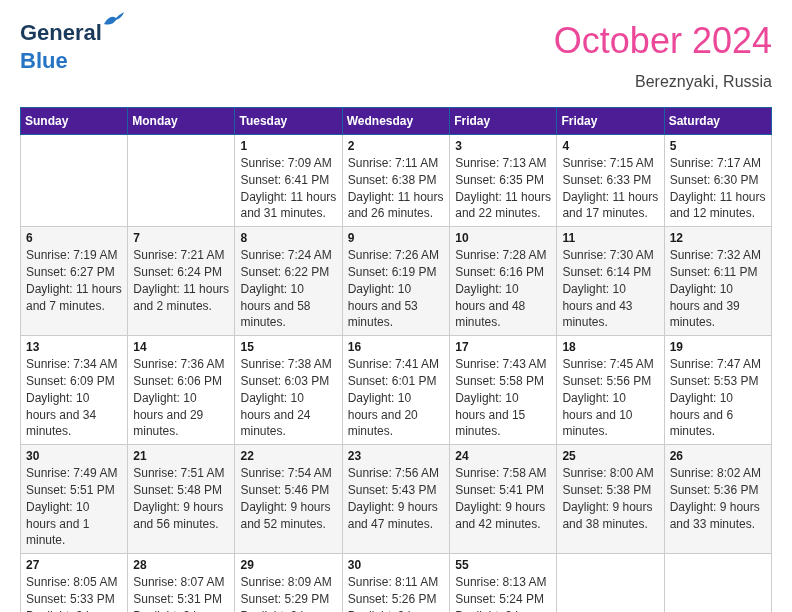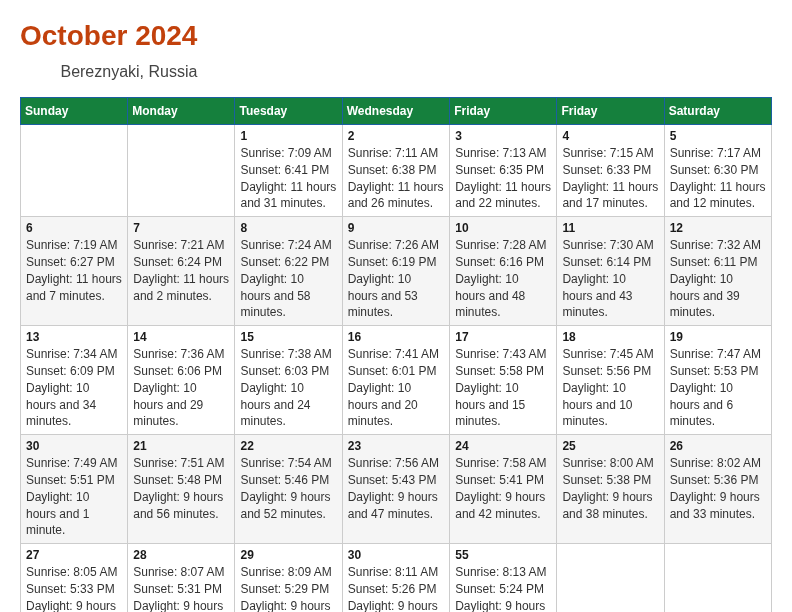--- a/index.html
+++ b/index.html
@@ -18,36 +18,36 @@
     }
     .logo {
       display: flex;
       flex-direction: column;
       align-items: flex-start;
     }
     .title-block {
       text-align: right;
     }
     .month-title {
-      font-size: 28px;
-      font-weight: bold;
-      color: #c2410c;
+      font-size: 36px;
+      font-weight: normal;
+      color: #ec4899;
     }
     .location {
       font-size: 16px;
       color: #444;
       margin-top: 11px;
     }
     table {
       width: 100%;
       border-collapse: collapse;
       font-size: 11px;
     }
     thead th {
-      background: #15803d;
+      background: #4c1d95;
       color: #fff;
       padding: 6px 4px;
       text-align: left;
       font-size: 12px;
       font-weight: bold;
       border: 1px solid #1a5fa0;
     }
     tbody td {
       border: 1px solid #ccc;
       padding: 4px 5px;
@@ -75,20 +75,31 @@
       background: #fff;
     }
     tbody tr:nth-child(even) .empty-cell {
       background: #f5f5f5;
     }
   </style>
 </head>
 <body>
 
 <div class="header">
+  <div class="logo">
+    <div style="display:flex;align-items:center;gap:4px;">
+      <div style="position:relative;display:inline-block;">
+        <span style="font-size:22px;font-weight:bold;color:#1a3a5c;">General</span>
+        <svg width="22" height="16" viewBox="0 0 22 16" style="position:absolute;top:-8px;right:-22px;">
+          <path d="M2 12 Q8 2 14 6 Q18 2 22 0 Q20 6 14 8 Q10 14 2 12Z" fill="#2575c4"></path>
+        </svg>
+      </div>
+    </div>
+    <span style="font-size:22px;font-weight:bold;color:#2575c4;margin-top:2px;">Blue</span>
+  </div>
   <div class="title-block">
     <div class="month-title">October 2024</div>
     <div class="location">Bereznyaki, Russia</div>
   </div>
 </div>
 
 <table>
   <thead>
     <tr>
     <th>Sunday</th>

